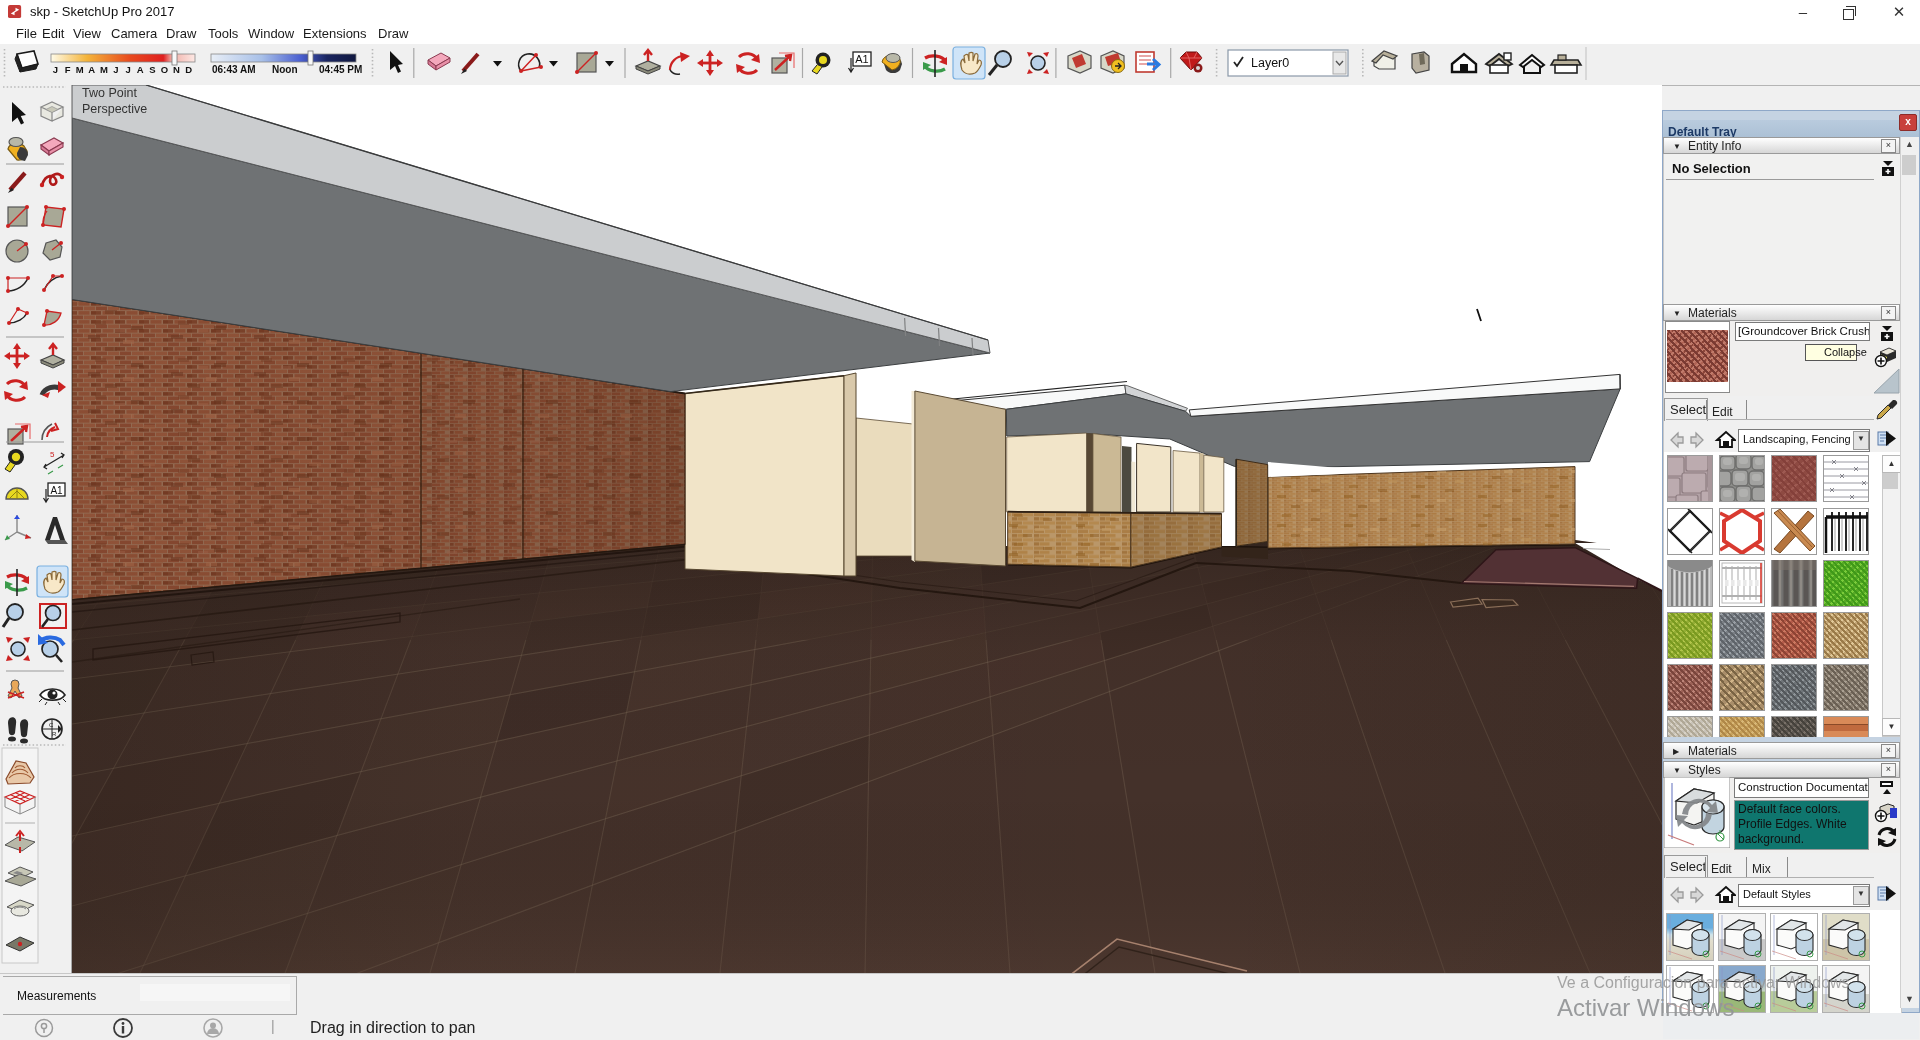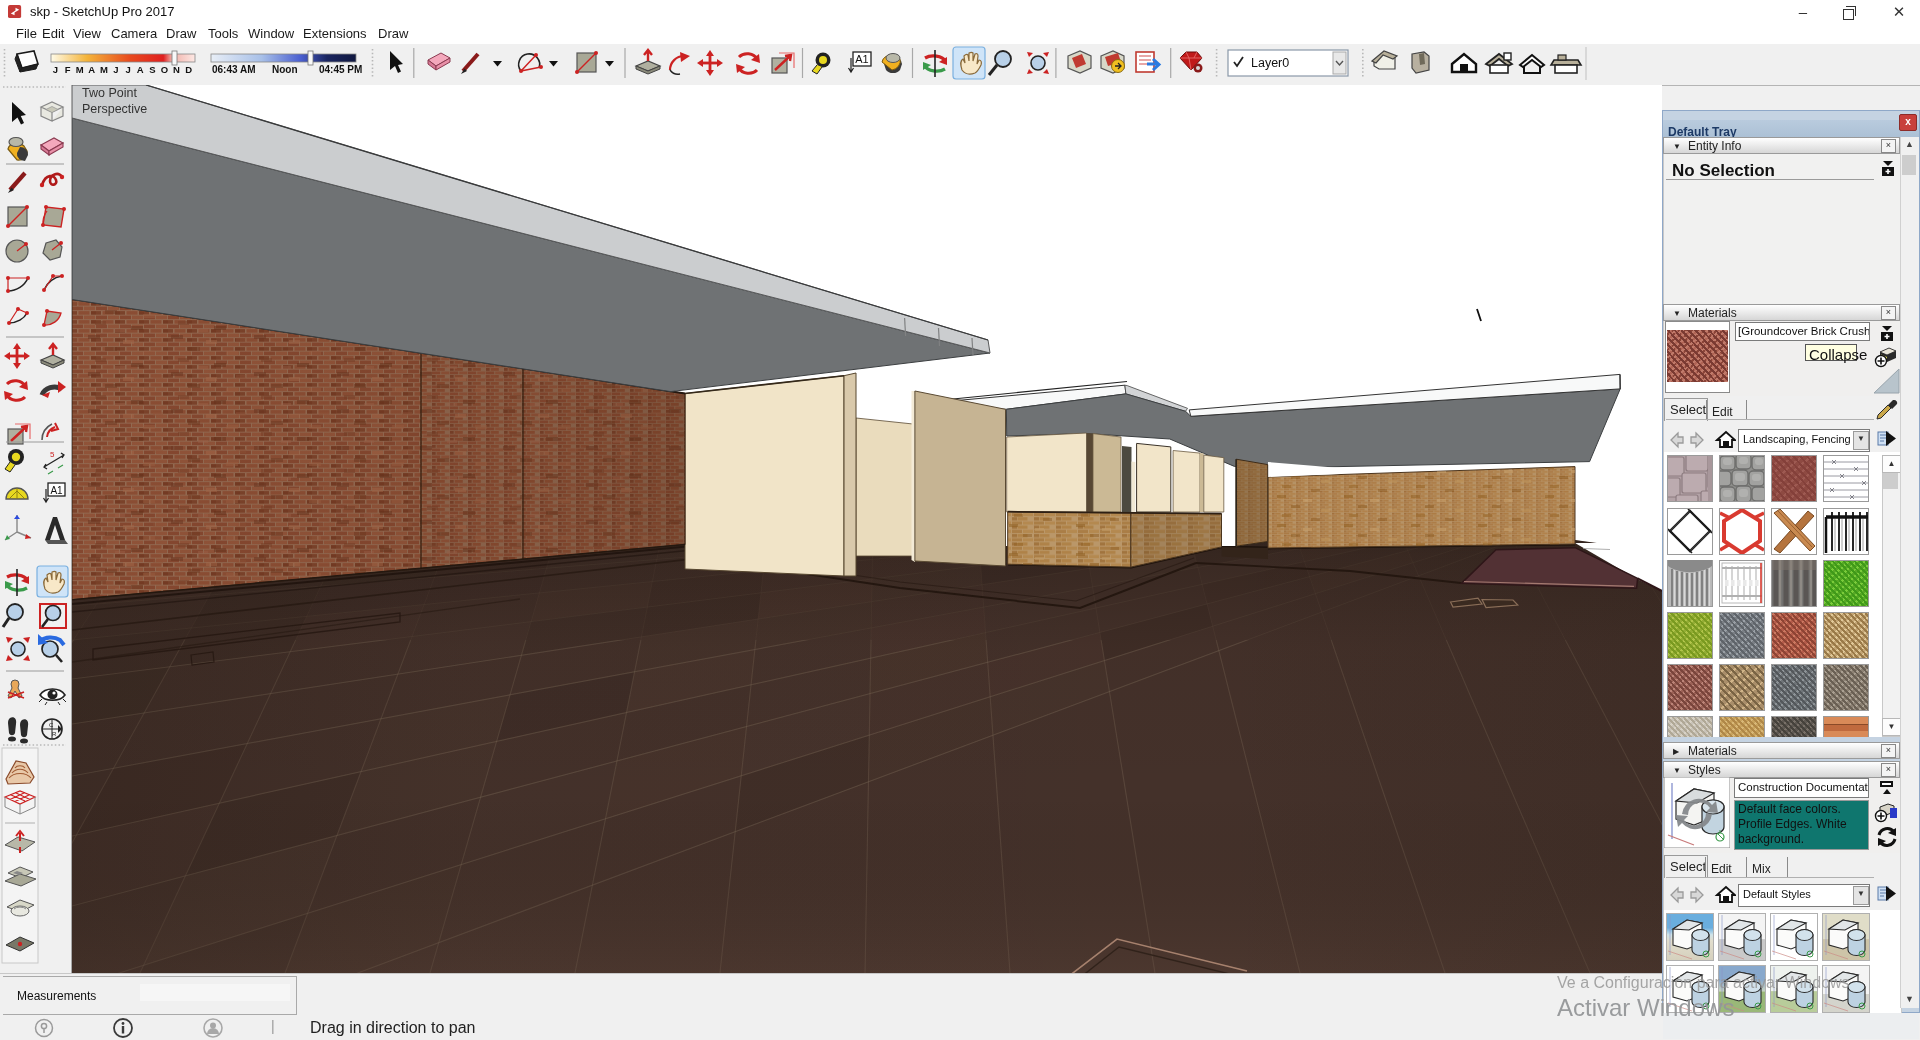--- a/index.html
+++ b/index.html
@@ -741,21 +741,21 @@
 <div id="traytitle" class="abs">
     <span>Default Tray</span>
   </div>
 <div id="trayclose" class="abs">x</div>
 <div class="sechdr" style="top:137px;">
     <span class="arr">▼</span>
     <span class="lbl">Entity Info</span>
     <span class="x">×</span>
   </div>
 <div class="panelbody" style="top:154px;height:150px;background:#f1f1f0;border-left:1px solid #c8c8c8;border-right:1px solid #c8c8c8;"></div>
-<span class="abs" style="left:1672px;top:161px;font-size:17px;font-weight:bold;color:#111;">No Selection</span>
+<span class="abs" style="left:1672px;top:161px;font-size:13px;font-weight:bold;color:#111;">No Selection</span>
 <svg class="abs" style="left:1880px;top:160px;" width="16" height="16" viewBox="0 0 16 16">
 <path d="M3 1 L13 1 L8 6 Z" fill="#111"></path>
     <rect x="2" y="7" width="12" height="9" fill="#111"></rect>
 <path d="M8 9 L8 14 M5.5 11.5 L10.5 11.5" stroke="#fff" stroke-width="1.6"></path>
   </svg>
 <div class="abs" style="left:1666px;top:179px;width:208px;height:1px;background:#9a9a9a;"></div>
 <div class="sechdr" style="top:304px;">
     <span class="arr">▼</span>
     <span class="lbl">Materials</span>
     <span class="x">×</span>
@@ -763,21 +763,21 @@
 <div class="panelbody" style="top:321px;height:131px;background:#f0efee;border-left:1px solid #c8c8c8;border-right:1px solid #c8c8c8;"></div>
 <div class="abs" style="left:1665px;top:321px;width:63px;height:70px;background:#fff;border:1px solid #8a8a8a;"></div>
 <div class="abs" style="left:1667px;top:330px;width:61px;height:52px;background-color:#9e5044;
 background-image:repeating-linear-gradient(47deg,#7a3a32 0 2px,rgba(0,0,0,0) 2px 5px),
 repeating-linear-gradient(-39deg,#c07a6a 0 2px,rgba(0,0,0,0) 2px 4px),
 repeating-linear-gradient(89deg,#8a4438 0 3px,#b06455 3px 6px);"></div>
 <div class="abs" style="left:1735px;top:322px;width:133px;height:17px;background:#fff;border:1px solid #7a7a7a;overflow:hidden;">
     <span style="position:absolute;left:2px;top:2px;font-size:11.5px;color:#111;white-space:nowrap;">[Groundcover Brick Crushe</span>
   </div>
 <div class="abs" style="left:1805px;top:344px;width:50px;height:15px;background:#ffffe1;border:1px solid #555;">
-    <span style="position:absolute;left:3px;top:1px;font-size:15px;color:#111;">Collapse</span>
+    <span style="position:absolute;left:18px;top:1px;font-size:11px;color:#111;">Collapse</span>
   </div>
 <svg class="abs" style="left:1879px;top:325px;" width="16" height="16" viewBox="0 0 16 16">
 <path d="M3 1 L13 1 L8 6 Z" fill="#111"></path>
     <rect x="2" y="7" width="12" height="9" fill="#111"></rect>
 <path d="M8 9 L8 14 M5.5 11.5 L10.5 11.5" stroke="#fff" stroke-width="1.6"></path>
   </svg>
 <svg class="abs" style="left:1874px;top:346px;" width="24" height="22" viewBox="0 0 24 22">
 <path d="M6 6 L15 2 L22 5 L22 12 L13 16 L6 13 Z" fill="#2a2a2a"></path>
 <path d="M6 6 L15 2 L22 5 L13 9 Z" fill="#e8e4d8" stroke="#222" stroke-width="0.8"></path>
 <path d="M7 8.5 L13 11 L13 14 L7 11.5 Z" fill="#f0ec60"></path>

